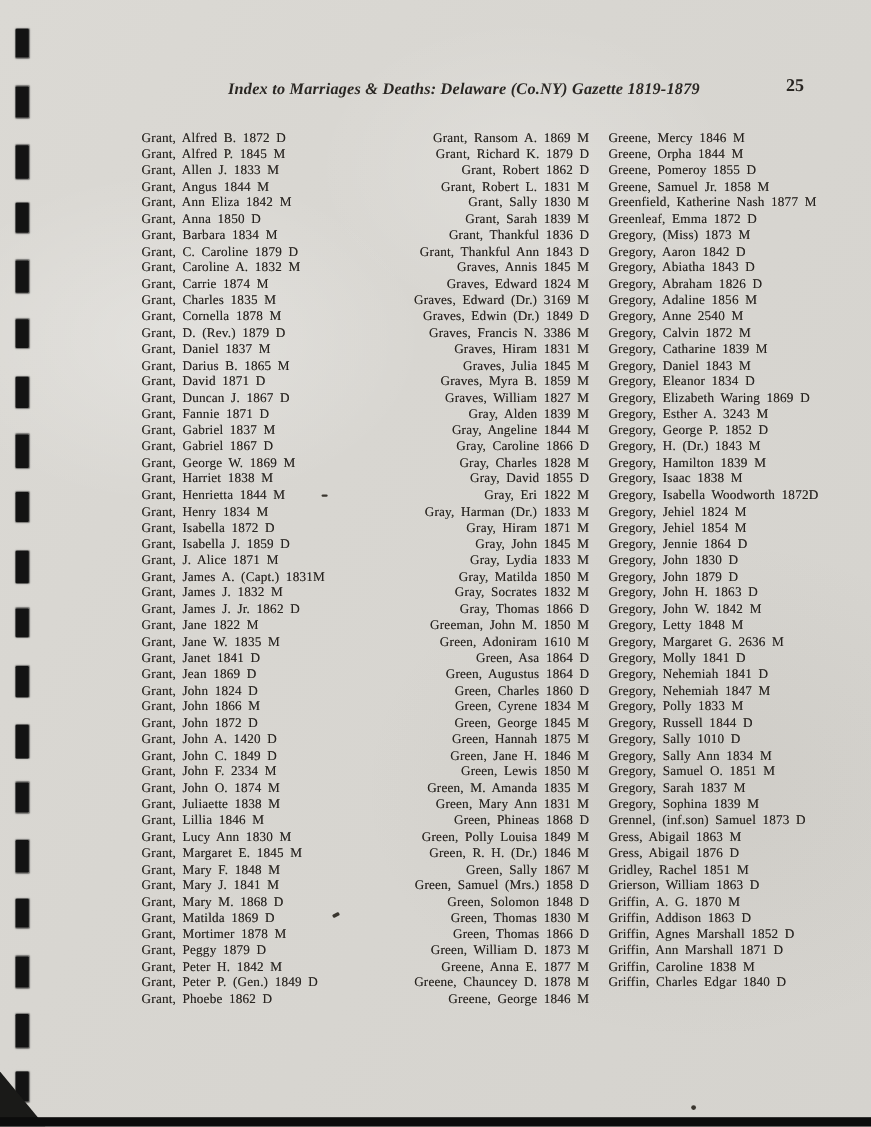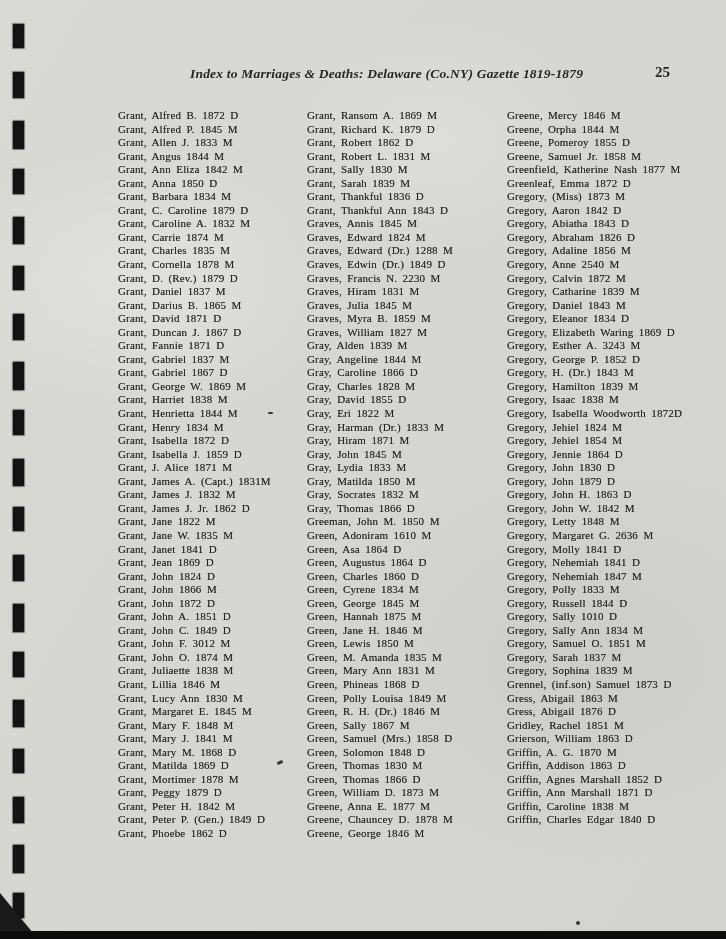--- a/index.html
+++ b/index.html
@@ -49,21 +49,21 @@
     left: 655px; top: 0px;
     font-size: 15px;
     font-weight: 600;
     color: #2a2723;
   }
   .index-column {
     position: absolute;
     top: 109px;
   }
   #column-1 { left: 118px; width: 188px; }
-  #column-2 { left: 307px; width: 184px; }
+  #column-2 { left: 307px; width: 184px; text-align: right; }
   #column-3 { left: 507px; width: 230px; }
   .entry {
     height: 13.55px;
     line-height: 13.55px;
     font-size: 11px;
     letter-spacing: 0.15px;
     word-spacing: 2.5px;
     color: #282420;
     white-space: nowrap;
     text-shadow: 0 0 0.4px rgba(40,36,32,0.55);
@@ -149,23 +149,23 @@
       <div class="entry">Grant, James A. (Capt.) 1831M</div>
       <div class="entry">Grant, James J. 1832 M</div>
       <div class="entry">Grant, James J. Jr. 1862 D</div>
       <div class="entry">Grant, Jane 1822 M</div>
       <div class="entry">Grant, Jane W. 1835 M</div>
       <div class="entry">Grant, Janet 1841 D</div>
       <div class="entry">Grant, Jean 1869 D</div>
       <div class="entry">Grant, John 1824 D</div>
       <div class="entry">Grant, John 1866 M</div>
       <div class="entry">Grant, John 1872 D</div>
-      <div class="entry">Grant, John A. 1851 D</div>
+      <div class="entry">Grant, John A. 1420 D</div>
       <div class="entry">Grant, John C. 1849 D</div>
-      <div class="entry">Grant, John F. 3012 M</div>
+      <div class="entry">Grant, John F. 2334 M</div>
       <div class="entry">Grant, John O. 1874 M</div>
       <div class="entry">Grant, Juliaette 1838 M</div>
       <div class="entry">Grant, Lillia 1846 M</div>
       <div class="entry">Grant, Lucy Ann 1830 M</div>
       <div class="entry">Grant, Margaret E. 1845 M</div>
       <div class="entry">Grant, Mary F. 1848 M</div>
       <div class="entry">Grant, Mary J. 1841 M</div>
       <div class="entry">Grant, Mary M. 1868 D</div>
       <div class="entry">Grant, Matilda 1869 D</div>
       <div class="entry">Grant, Mortimer 1878 M</div>
@@ -179,23 +179,23 @@
       <div class="entry">Grant, Ransom A. 1869 M</div>
       <div class="entry">Grant, Richard K. 1879 D</div>
       <div class="entry">Grant, Robert 1862 D</div>
       <div class="entry">Grant, Robert L. 1831 M</div>
       <div class="entry">Grant, Sally 1830 M</div>
       <div class="entry">Grant, Sarah 1839 M</div>
       <div class="entry">Grant, Thankful 1836 D</div>
       <div class="entry">Grant, Thankful Ann 1843 D</div>
       <div class="entry">Graves, Annis 1845 M</div>
       <div class="entry">Graves, Edward 1824 M</div>
-      <div class="entry">Graves, Edward (Dr.) 1288 M</div>
+      <div class="entry">Graves, Edward (Dr.) 3169 M</div>
       <div class="entry">Graves, Edwin (Dr.) 1849 D</div>
-      <div class="entry">Graves, Francis N. 2230 M</div>
+      <div class="entry">Graves, Francis N. 3386 M</div>
       <div class="entry">Graves, Hiram 1831 M</div>
       <div class="entry">Graves, Julia 1845 M</div>
       <div class="entry">Graves, Myra B. 1859 M</div>
       <div class="entry">Graves, William 1827 M</div>
       <div class="entry">Gray, Alden 1839 M</div>
       <div class="entry">Gray, Angeline 1844 M</div>
       <div class="entry">Gray, Caroline 1866 D</div>
       <div class="entry">Gray, Charles 1828 M</div>
       <div class="entry">Gray, David 1855 D</div>
       <div class="entry">Gray, Eri 1822 M</div>

